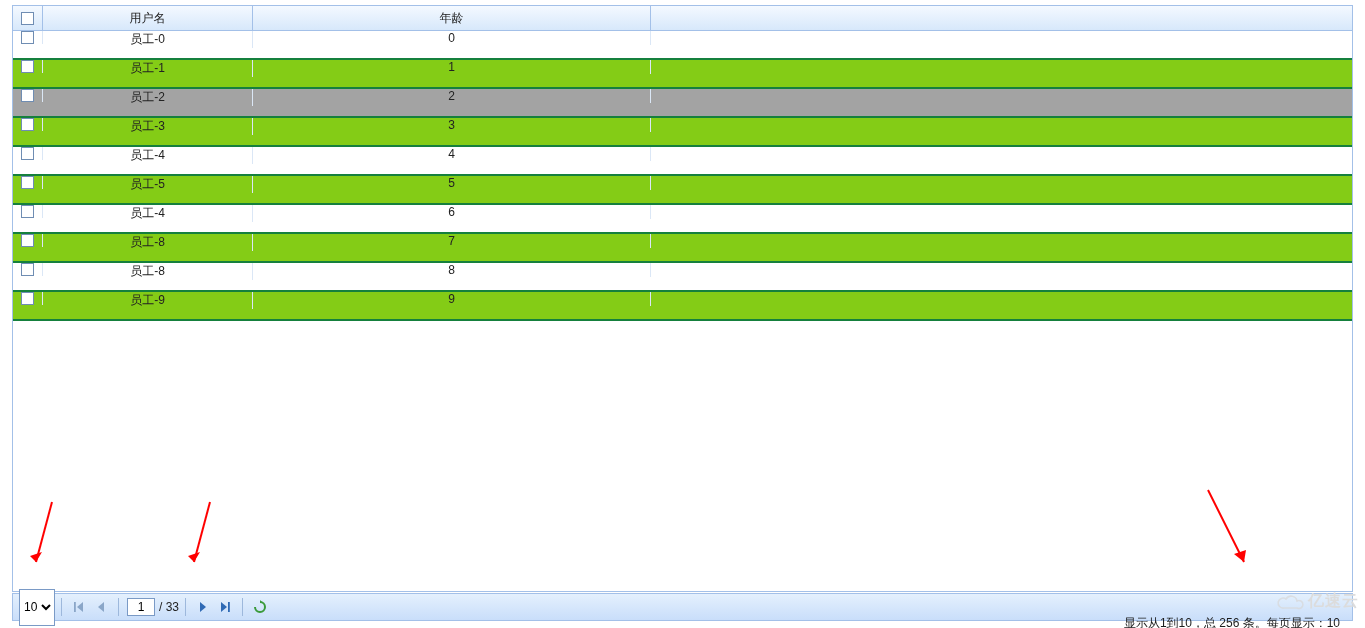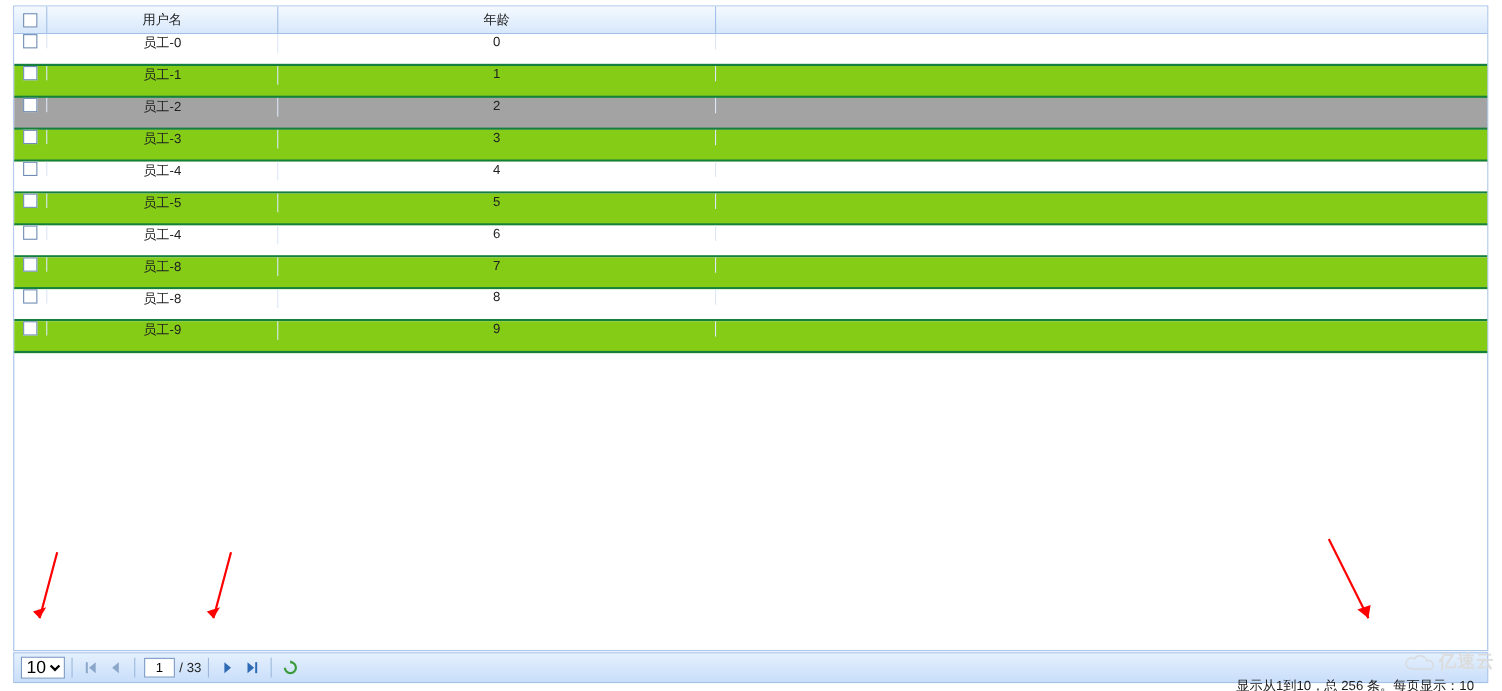--- a/index.html
+++ b/index.html
@@ -56,21 +56,21 @@
 
   
   .footer {
     position: absolute; left: 12px; right: 12px; bottom: 7px; height: 28px;
     border: 1px solid #a3c0e8;
     background: linear-gradient(#e4f0fd, #c9defa);
     display: flex; align-items: center;
     padding: 0 6px;
   }
   .pg-select {
-    height: 20px; font-size: 16px; border: 1px solid #7a9ac6; background: #fff;
+    height: 37px; font-size: 12px; border: 1px solid #7a9ac6; background: #fff;
   }
   .sep {
     width: 1px; height: 18px; background: #9db8dc; margin: 0 6px;
   }
   .nav-btn {
     width: 18px; height: 18px; margin: 0 2px;
     display: flex; align-items: center; justify-content: center;
     cursor: pointer;
   }
   .nav-btn svg { display: block; }

